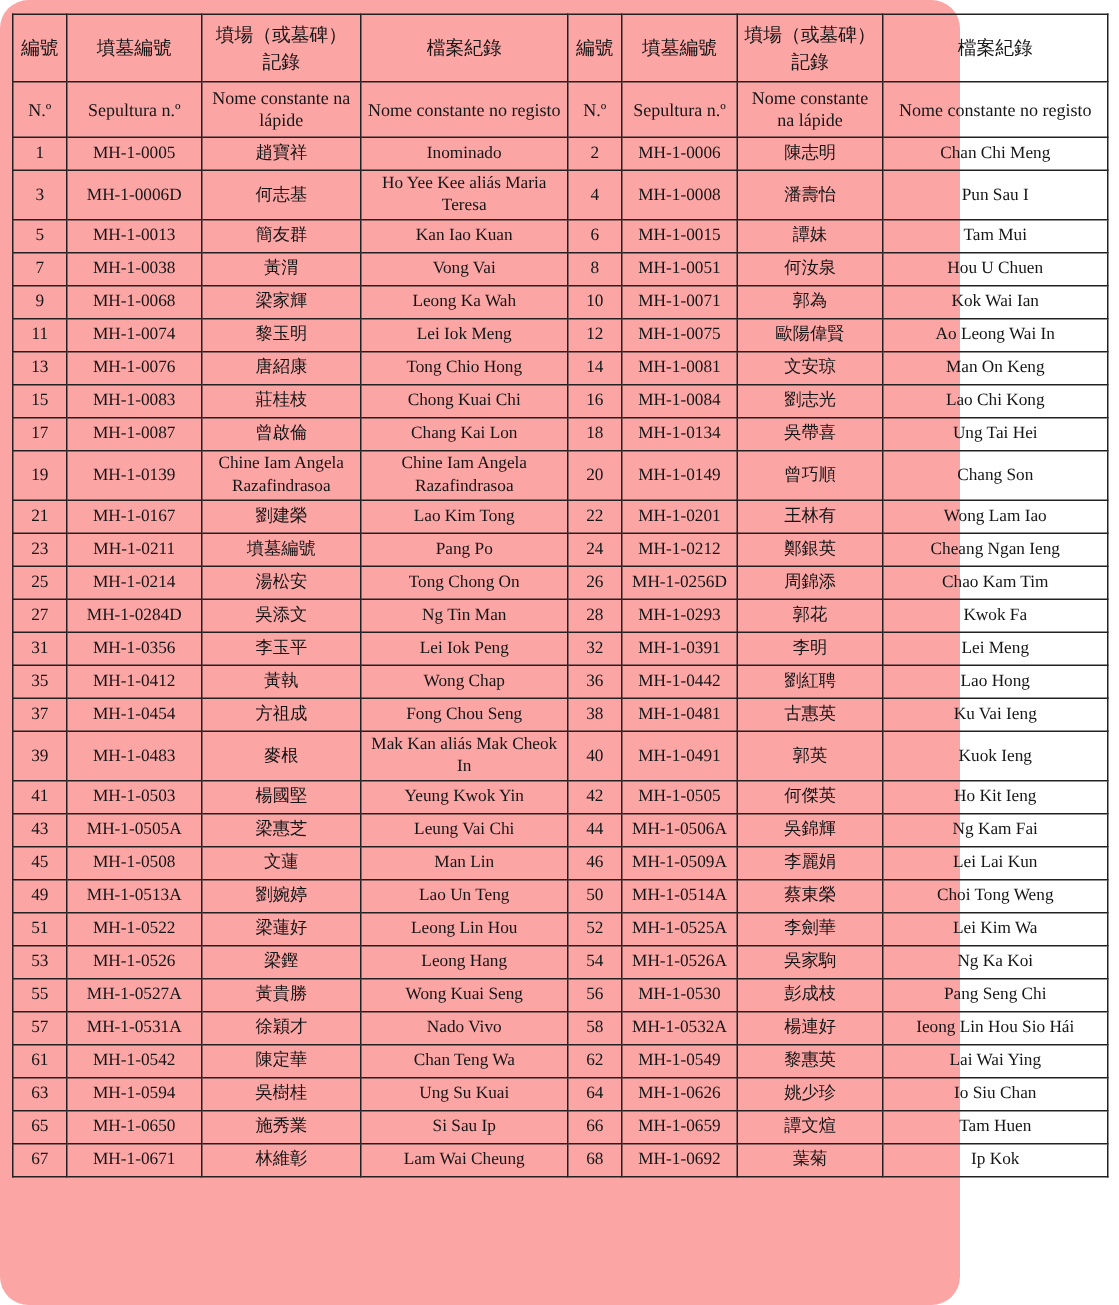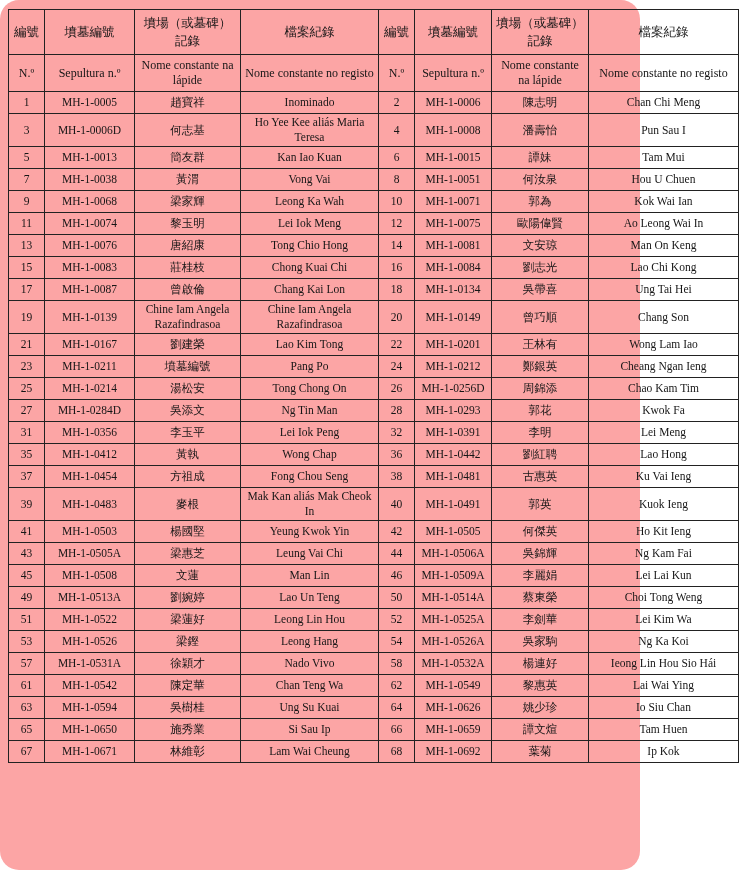--- a/index.html
+++ b/index.html
@@ -320,20 +320,30 @@
           <td>53</td>
           <td>MH-1-0526</td>
           <td>梁鏗</td>
           <td>Leong Hang</td>
           <td>54</td>
           <td>MH-1-0526A</td>
           <td>吳家駒</td>
           <td>Ng Ka Koi</td>
         </tr>
         <tr>
+          <td>55</td>
+          <td>MH-1-0527A</td>
+          <td>黃貴勝</td>
+          <td>Wong Kuai Seng</td>
+          <td>56</td>
+          <td>MH-1-0530</td>
+          <td>彭成枝</td>
+          <td>Pang Seng Chi</td>
+        </tr>
+        <tr>
           <td>57</td>
           <td>MH-1-0531A</td>
           <td>徐穎才</td>
           <td>Nado Vivo</td>
           <td>58</td>
           <td>MH-1-0532A</td>
           <td>楊連好</td>
           <td>Ieong Lin Hou Sio Hái</td>
         </tr>
         <tr>

